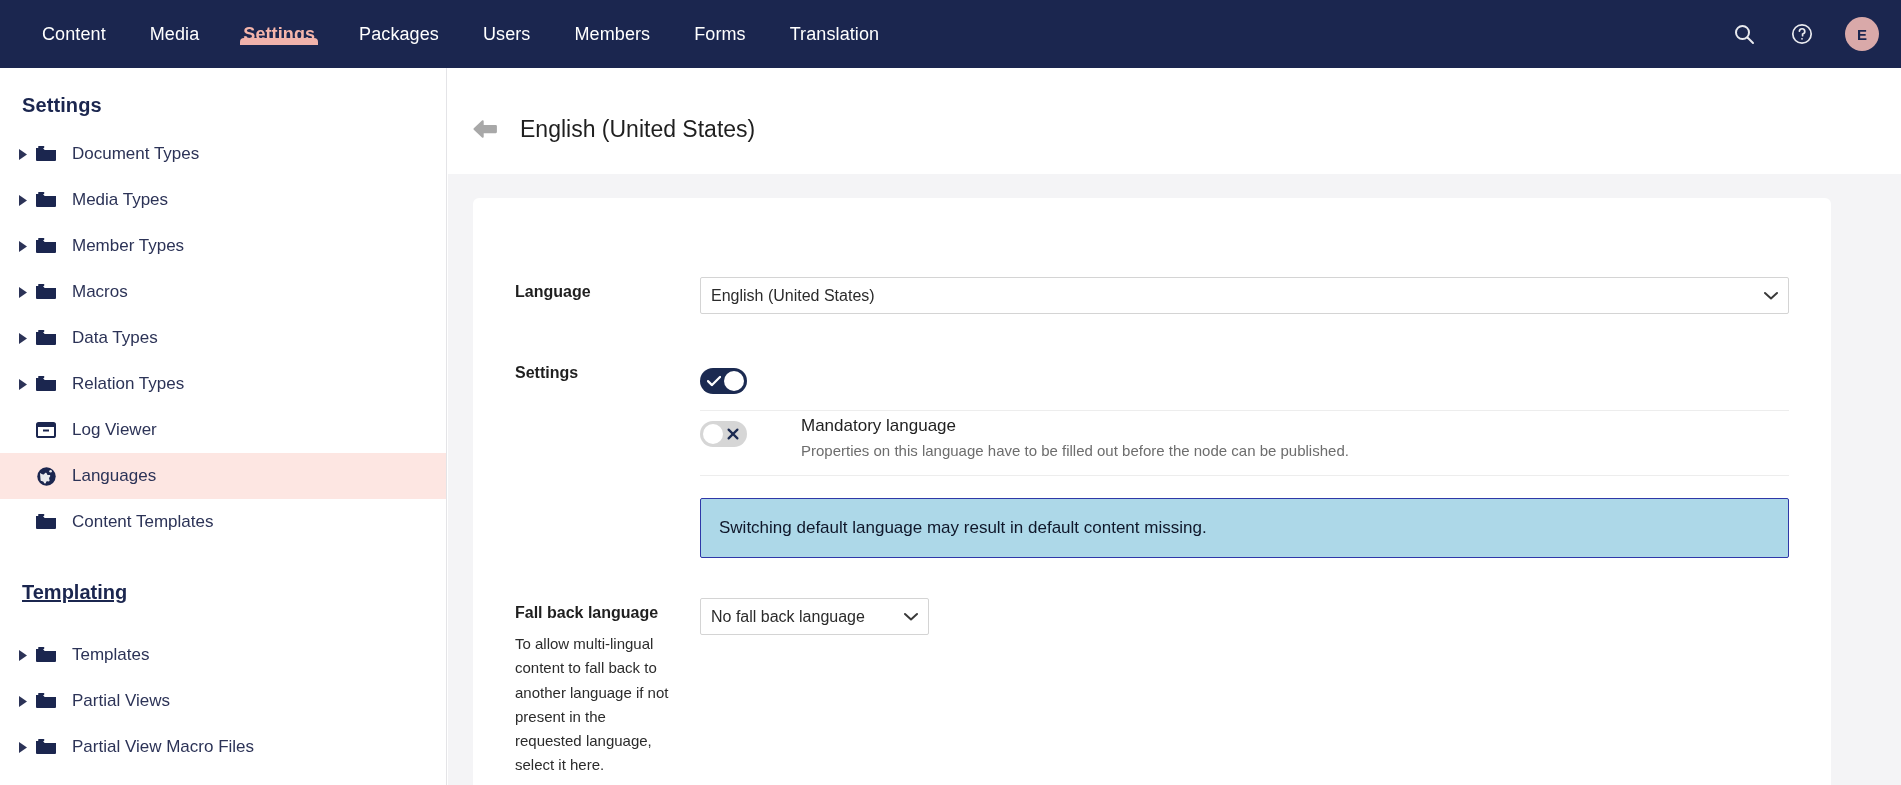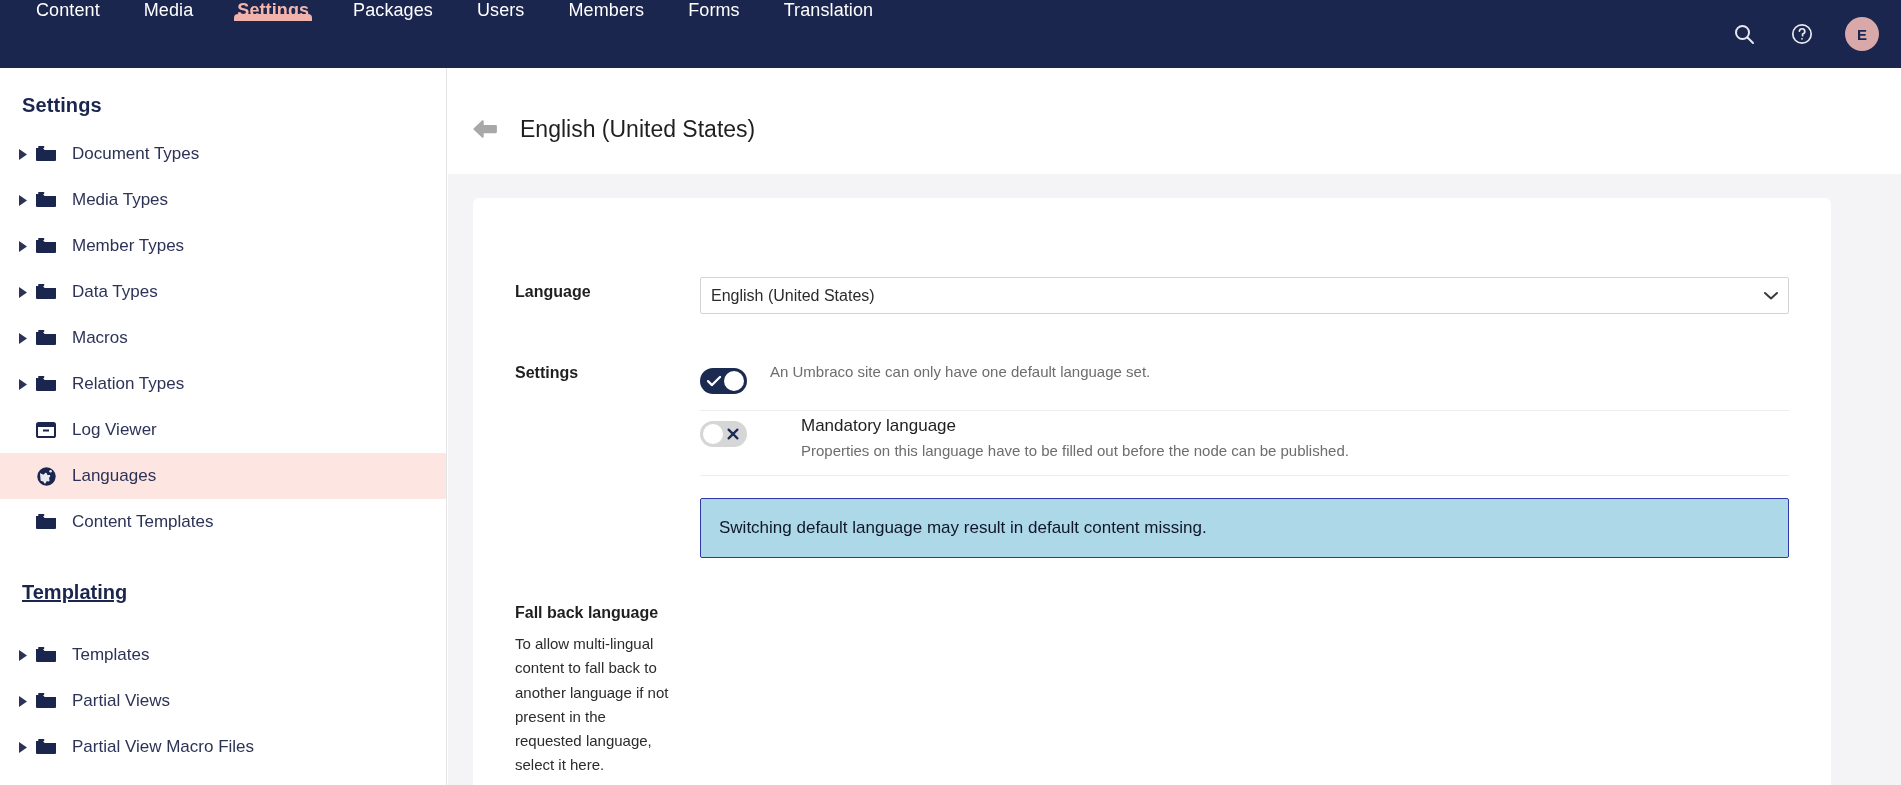--- a/index.html
+++ b/index.html
@@ -17,22 +17,22 @@
     position: absolute;
     top: 0; left: 0;
     width: 1901px;
     height: 68px;
     background: #1b264f;
     display: flex;
     align-items: stretch;
   }
   .nav-items {
     display: flex;
-    align-items: flex-start;
-    padding-left: 14px;
+    align-items: center;
+    padding-left: 20px;
   }
   .nav-item {
     position: relative;
     display: flex;
     align-items: center;
     padding: 0 22px;
     color: #ffffff;
     font-size: 18px;
     letter-spacing: 0.1px;
     cursor: pointer;
@@ -384,36 +384,36 @@
         <svg width="9" height="11" viewBox="0 0 9 11">
             <polygon points="0,0 8,5.5 0,11" fill="#2c3357"></polygon>
           </svg>
       </span>
       <span class="tree-icon">
         <svg width="22" height="18" viewBox="0 0 22 18">
             <path d="M1 3h7l1.6 2H21v10a1 1 0 0 1-1 1H2a1 1 0 0 1-1-1z" fill="#1b264f"></path>
             <rect x="3.2" y="1" width="6" height="2" rx="0.6" fill="#1b264f"></rect>
           </svg>
       </span>
+      <span class="tree-label">Macros</span>
+    </div>
+
+    <div class="tree-item">
+      <span class="caret">
+        <svg width="9" height="11" viewBox="0 0 9 11">
+            <polygon points="0,0 8,5.5 0,11" fill="#2c3357"></polygon>
+          </svg>
+      </span>
+      <span class="tree-icon">
+        <svg width="22" height="18" viewBox="0 0 22 18">
+            <path d="M1 3h7l1.6 2H21v10a1 1 0 0 1-1 1H2a1 1 0 0 1-1-1z" fill="#1b264f"></path>
+            <rect x="3.2" y="1" width="6" height="2" rx="0.6" fill="#1b264f"></rect>
+          </svg>
+      </span>
       <span class="tree-label">Data Types</span>
-    </div>
-
-    <div class="tree-item">
-      <span class="caret">
-        <svg width="9" height="11" viewBox="0 0 9 11">
-            <polygon points="0,0 8,5.5 0,11" fill="#2c3357"></polygon>
-          </svg>
-      </span>
-      <span class="tree-icon">
-        <svg width="22" height="18" viewBox="0 0 22 18">
-            <path d="M1 3h7l1.6 2H21v10a1 1 0 0 1-1 1H2a1 1 0 0 1-1-1z" fill="#1b264f"></path>
-            <rect x="3.2" y="1" width="6" height="2" rx="0.6" fill="#1b264f"></rect>
-          </svg>
-      </span>
-      <span class="tree-label">Macros</span>
     </div>
 
     <div class="tree-item">
       <span class="caret">
         <svg width="9" height="11" viewBox="0 0 9 11">
             <polygon points="0,0 8,5.5 0,11" fill="#2c3357"></polygon>
           </svg>
       </span>
       <span class="tree-icon">
         <svg width="22" height="18" viewBox="0 0 22 18">
@@ -554,21 +554,20 @@
               <div class="toggle on">
                 <span class="mark">
                   <svg width="14" height="11" viewBox="0 0 14 11" fill="none" stroke="#ffffff" stroke-width="2.2" stroke-linecap="round" stroke-linejoin="round">
                       <polyline points="1,5.6 5,9.6 13,1.4"></polyline>
                     </svg>
                 </span>
                 <span class="knob"></span>
               </div>
             </div>
             <div class="toggle-texts">
-              <div class="toggle-desc">An Umbraco site can only have one default language set.</div>
             </div>
           </div>
 
           <div class="toggle-item last">
             <div class="toggle-wrap">
               <div class="toggle off">
                 <span class="mark">
                   <svg width="12" height="12" viewBox="0 0 12 12" fill="none" stroke="#1b2a51" stroke-width="2.2" stroke-linecap="round">
                       <line x1="1.6" y1="1.6" x2="10.4" y2="10.4"></line>
                       <line x1="10.4" y1="1.6" x2="1.6" y2="10.4"></line>
@@ -588,17 +587,27 @@
           </div>
 
         </div>
       </div>
 
       <div class="row row-fallback">
         <div class="row-label-col">
           <div class="row-label">Fall back language</div>
           <div class="row-desc">To allow multi-lingual content to fall back to another language if not present in the requested language, select it here.</div>
         </div>
+        <div class="row-field-col">
+          <div class="select-box narrow">
+            <span>No fall back language</span>
+            <span class="select-caret">
+              <svg width="14" height="9" viewBox="0 0 14 9" fill="none" stroke="#3a3a3a" stroke-width="2" stroke-linecap="round" stroke-linejoin="round">
+                  <polyline points="1,1.5 7,7 13,1.5"></polyline>
+                </svg>
+            </span>
+          </div>
+        </div>
       </div>
 
     </div>
   </div>
 </div>
 
 </body></html>

